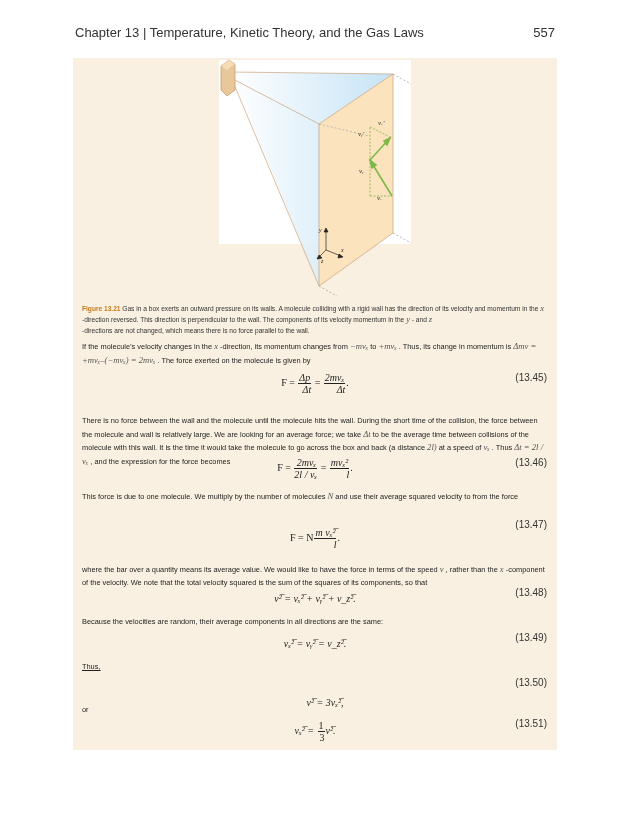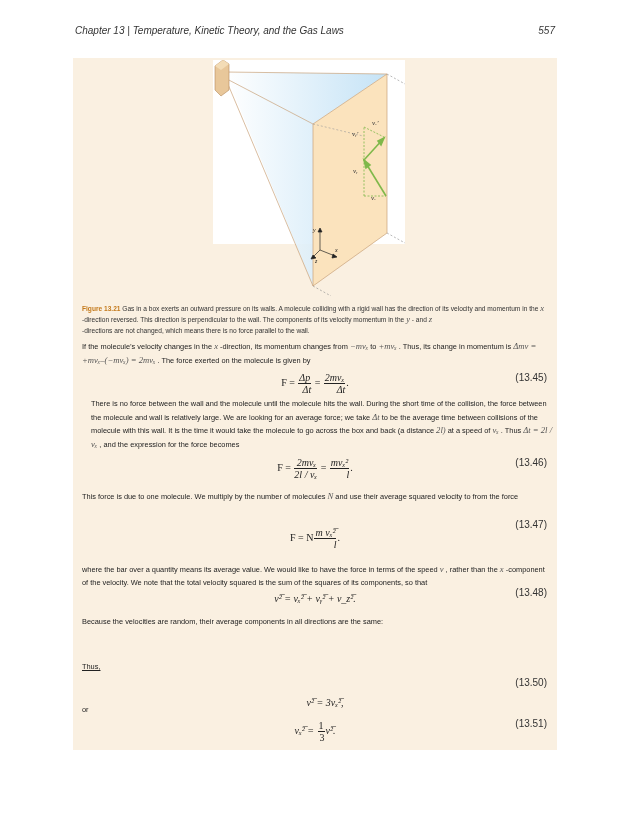--- a/index.html
+++ b/index.html
@@ -1,21 +1,21 @@
 <!DOCTYPE html>
 <html><head>
 <meta charset="utf-8">
 <style>
   html, body { margin:0; padding:0; background:#ffffff; }
   body { width:630px; height:815px; position:relative; overflow:hidden;
          font-family:"Liberation Sans", sans-serif; color:#222; }
-  .hdr { position:absolute; top:25px; left:75px; width:480px; font-size:10px; color:#333;font-style:italic; }
+  .hdr { position:absolute; top:25px; left:75px; width:480px; font-size:13px; color:#333; }
   .hdr .pg { position:absolute; right:0; top:0; }
   .panel { position:absolute; left:73px; top:58px; width:484px; height:692px; background:#faf0e1; }
-  .figbox { position:absolute; left:140px; top:2px; width:192px; height:184px; background:#ffffff; }
+  .figbox { position:absolute; left:146px; top:2px; width:192px; height:184px; background:#ffffff; }
   .cap { position:absolute; left:9px; top:245px; width:466px; font-size:6.6px; line-height:11px; color:#333; }
   .cap .fig-label { color:#c47a1c; font-weight:bold; }
   .m { font-family:"Liberation Serif", serif; font-style:italic; font-size:8.6px; color:#555; }
   .para { position:absolute; left:9px; width:466px; font-size:7.4px; line-height:12.6px; color:#222; }
   .eq { position:absolute; left:0; width:484px; height:26px; }
   .eq .body { position:absolute; left:0; right:0; text-align:center; font-family:"Liberation Serif", serif; font-size:10px; color:#222; }
   .eq .num { position:absolute; right:10px; top:0; font-size:10px; color:#333; }
   .frac { display:inline-block; vertical-align:middle; text-align:right; margin:0 1px; }
   .frac .n { display:block; border-bottom:0.8px solid #222; padding:0 1px; line-height:11px; }
   .frac .d { display:block; line-height:11px; }
@@ -107,21 +107,21 @@
   <div class="eq" style="top:314px;">
     <div class="body">
       <span>F =</span>
       <span class="frac"><i class="n">Δp</i><i class="d">Δt</i></span>
       <span>=</span>
       <span class="frac"><i class="n">2mvₓ</i><i class="d">Δt</i></span><span>.</span>
     </div>
     <span class="num">(13.45)</span>
   </div>
 
-  <div class="para" style="top:340px;margin-left:9px;">
+  <div class="para" style="top:357px;">
     <span>There is no force between the wall and the molecule until the molecule hits the wall. During the short time of the collision, the force between the molecule and wall is relatively large. We are looking for an average force; we take</span>
     <span class="m">Δt</span>
     <span>to be the average time between collisions of the molecule with this wall. It is the time it would take the molecule to go across the box and back (a distance</span>
     <span class="m">2l)</span>
     <span>at a speed of</span>
     <span class="m">vₓ</span>
     <span>. Thus</span>
     <span class="m">Δt = 2l / vₓ</span>
     <span>, and the expression for the force becomes</span>
   </div>
@@ -159,20 +159,24 @@
 
   <div class="eq" style="top:529px;">
     <div class="body" style="top:6px;"><i>v²̅ = vₓ²̅ + vᵧ²̅ + v_z²̅.</i></div>
     <span class="num">(13.48)</span>
   </div>
 
   <div class="para" style="top:558px;">
     <span>Because the velocities are random, their average components in all directions are the same:</span>
   </div>
 
+  <div class="eq" style="top:574px;">
+    <div class="body" style="top:6px;"><i>vₓ²̅ = vᵧ²̅ = v_z²̅.</i></div>
+    <span class="num">(13.49)</span>
+  </div>
 
   <div class="para" style="top:603px;text-decoration:underline;">
     <span>Thus,</span>
   </div>
 
   <div class="eq" style="top:619px;">
     <div class="body" style="top:20px;margin-left:20px;"><i>v²̅ = 3vₓ²̅,</i></div>
     <span class="num">(13.50)</span>
   </div>
 

